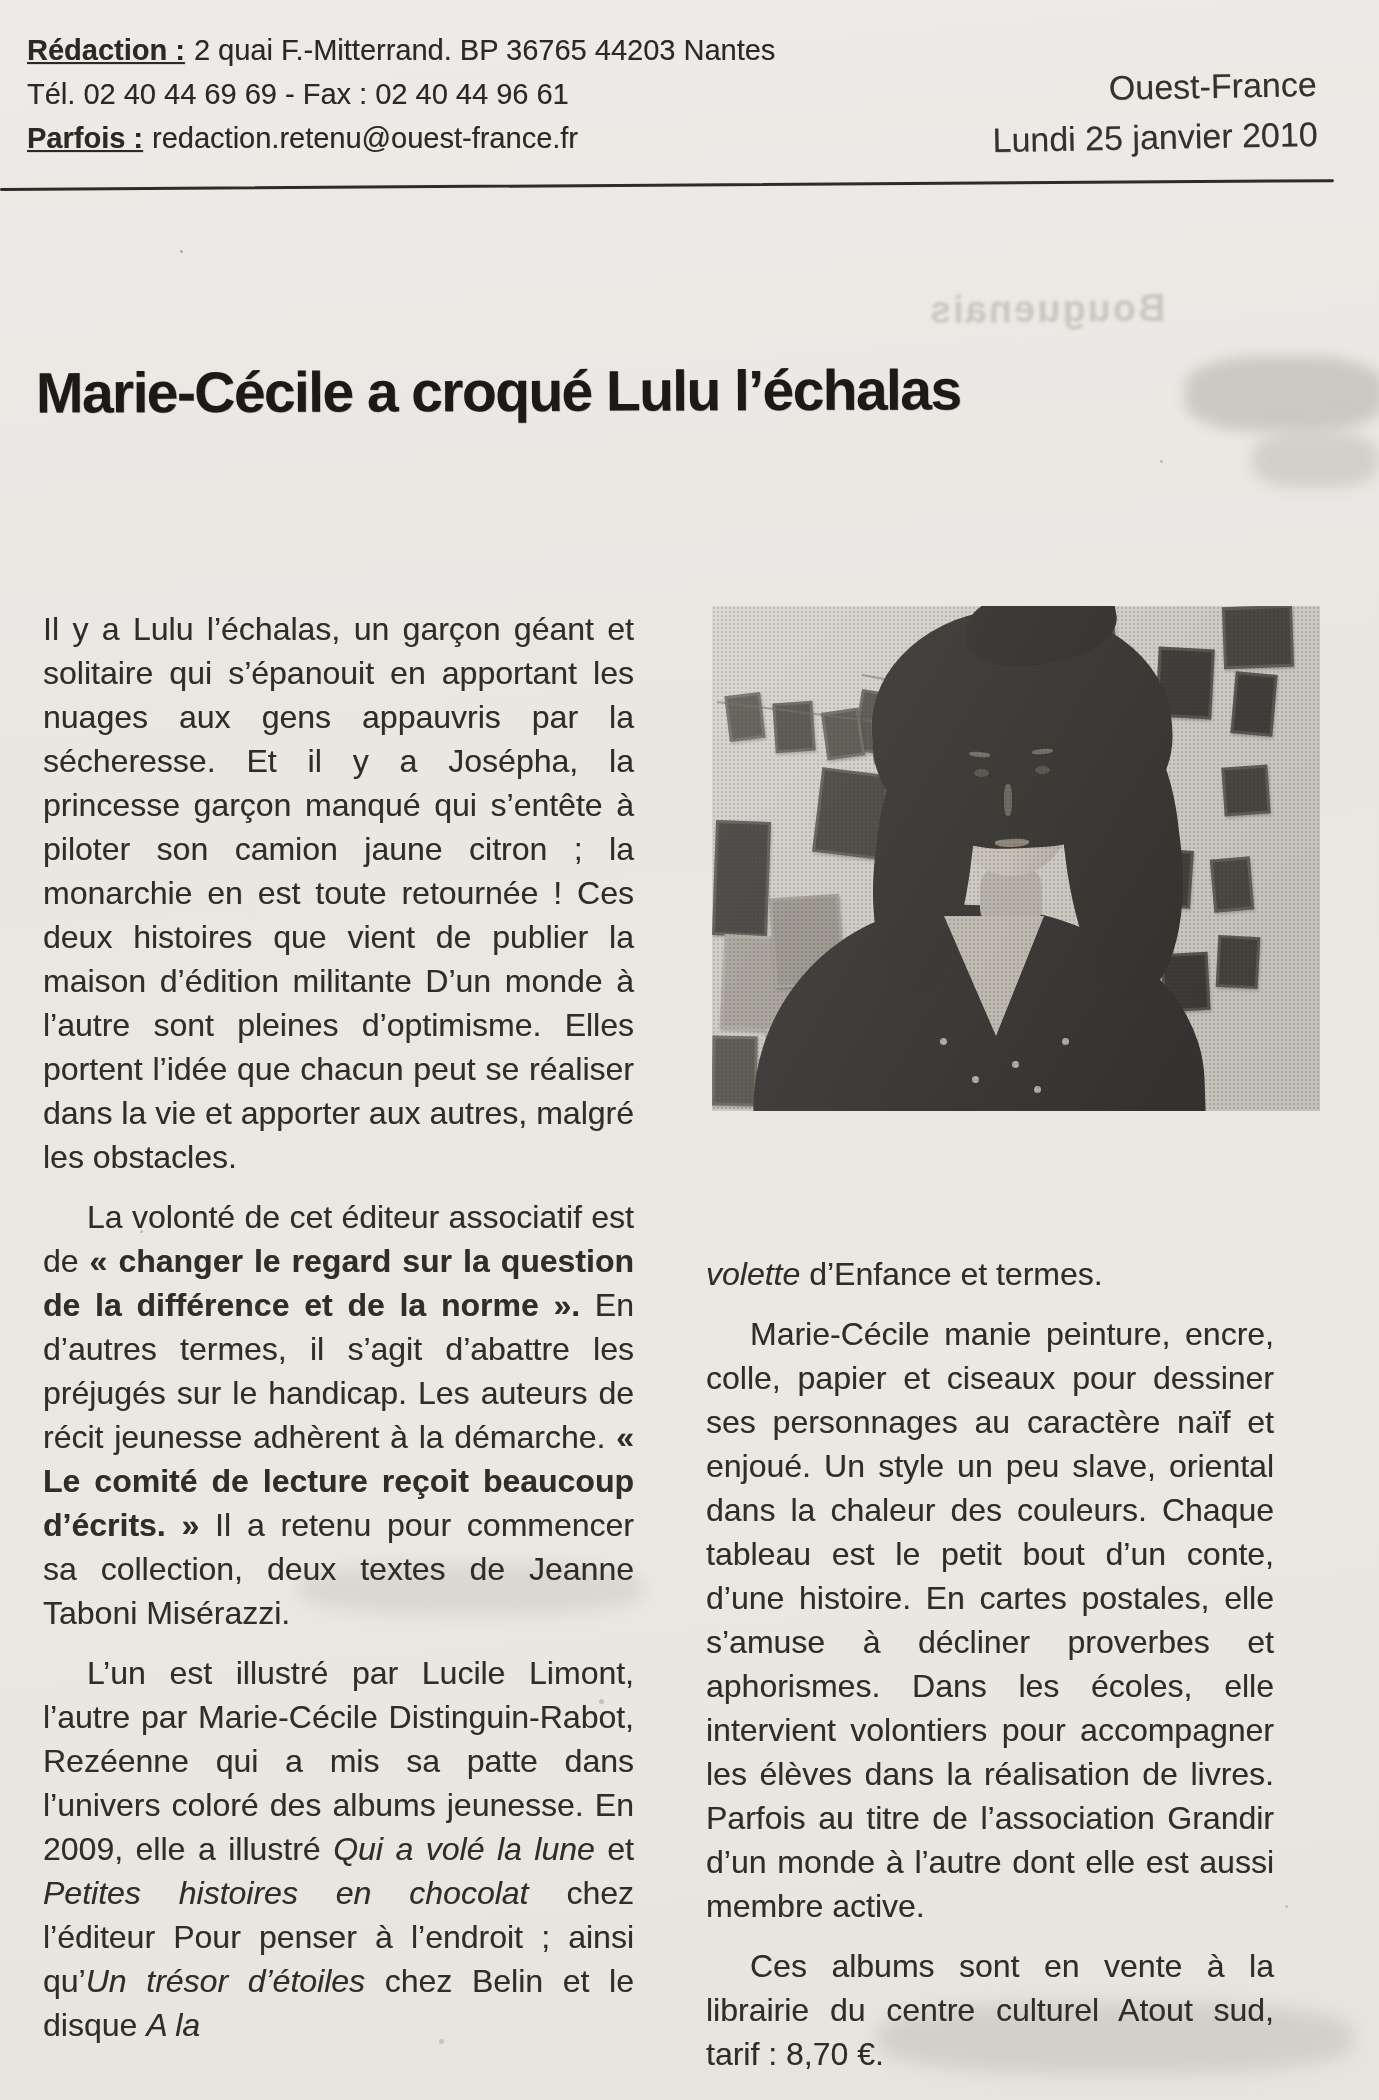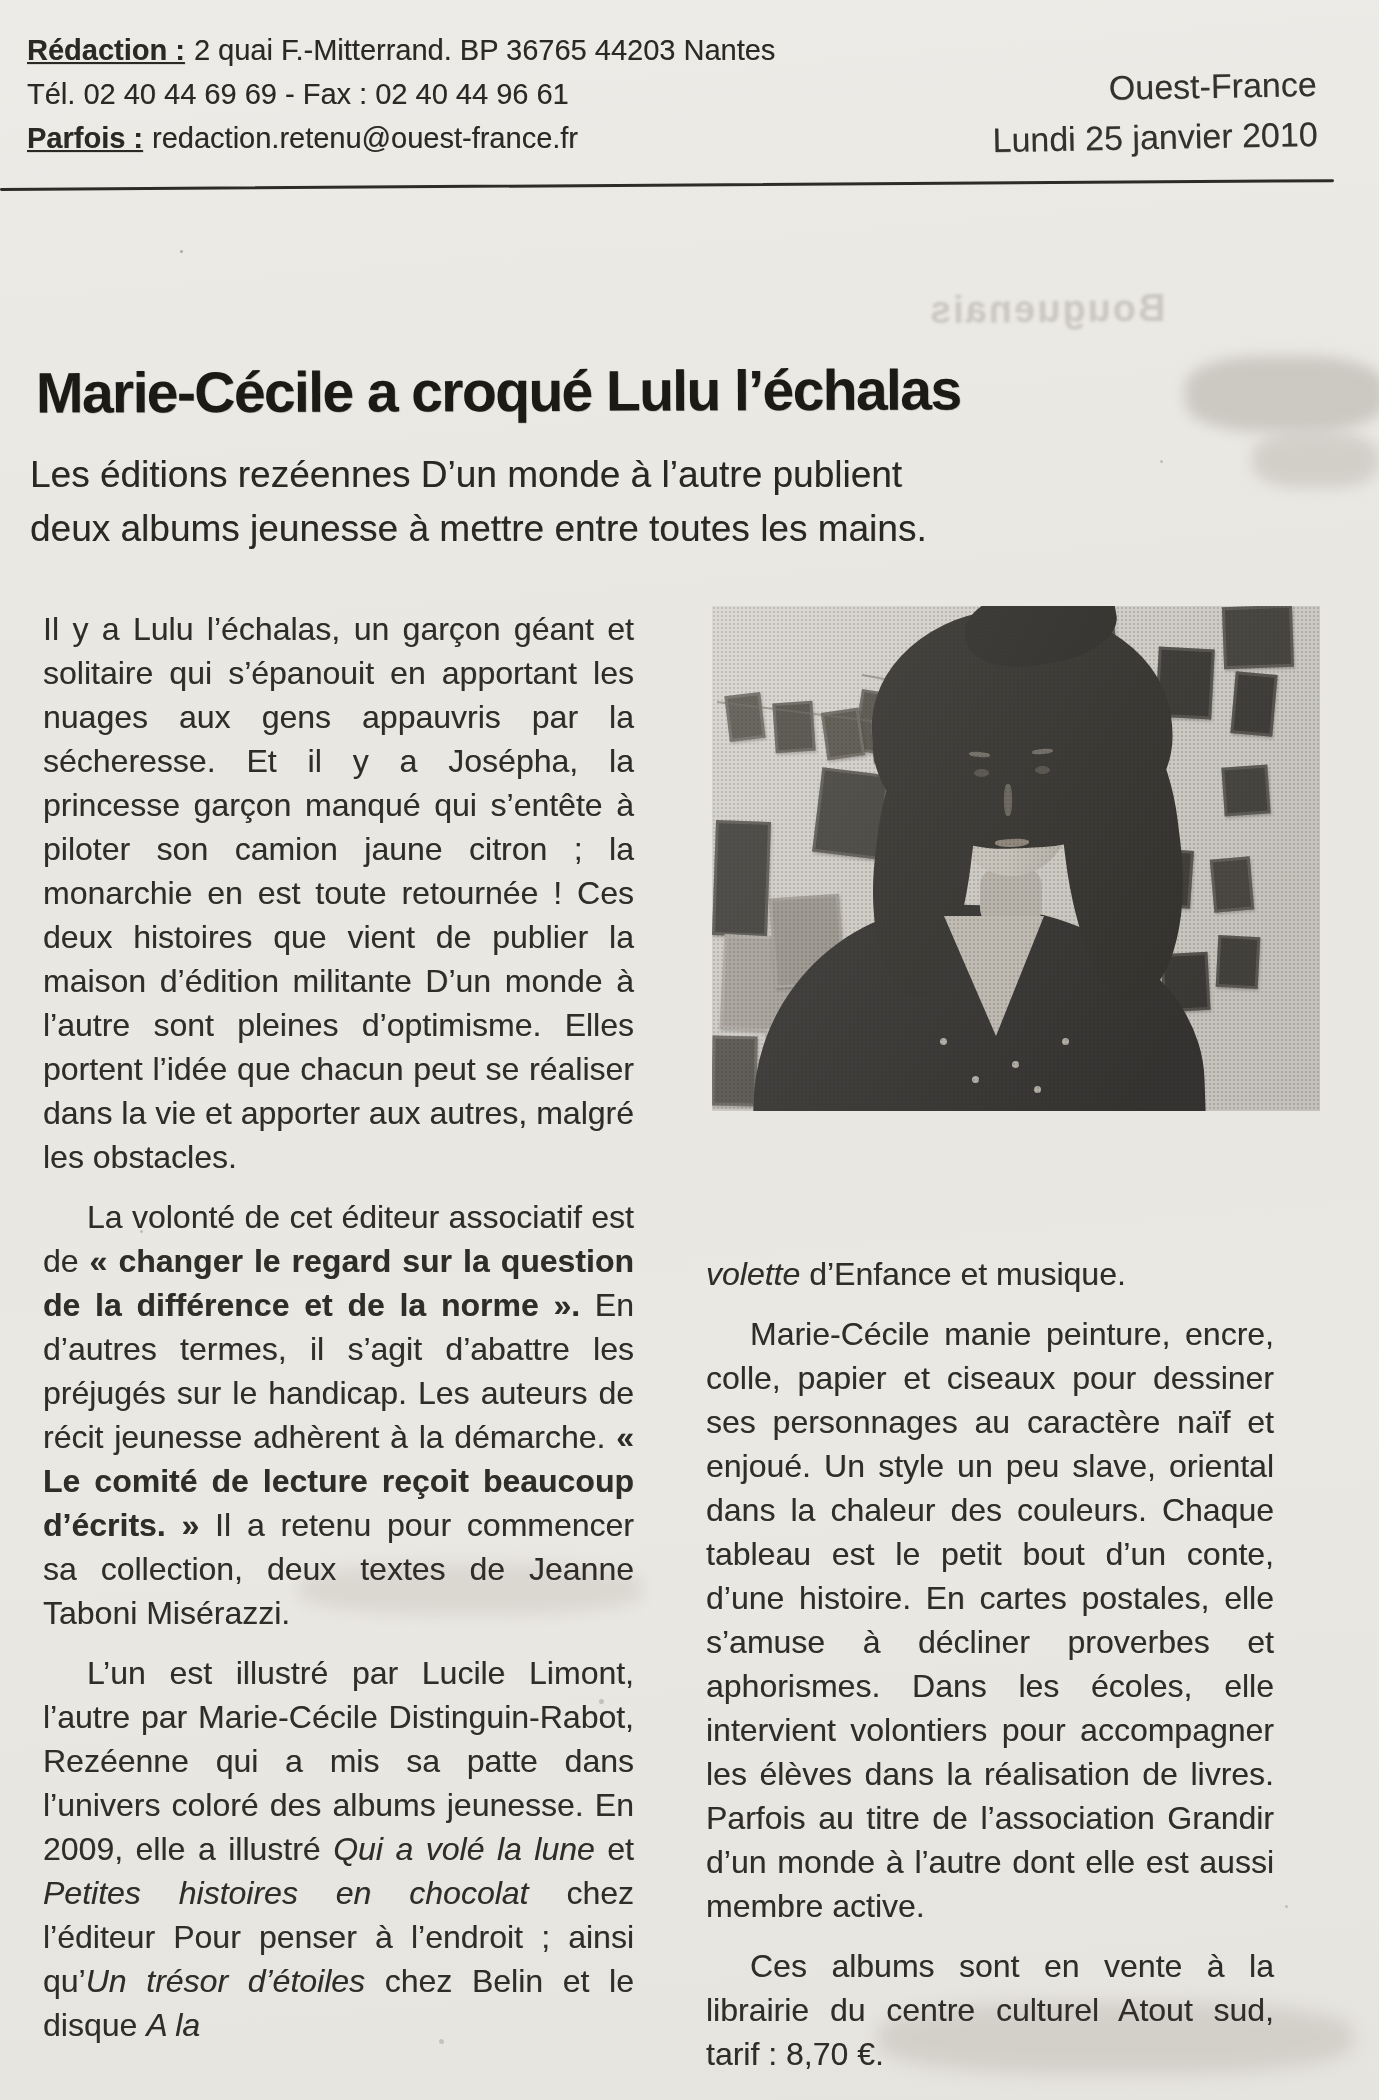--- a/index.html
+++ b/index.html
@@ -102,24 +102,20 @@
   <div class="rule"></div>
 
   <div class="ghost-word">Bouguenais</div>
   <div class="smudge s1"></div>
   <div class="smudge s2"></div>
   <div class="smudge s3"></div>
   <div class="smudge s4"></div>
   <div class="dust"></div>
 
   <h1 class="headline">Marie-Cécile a croqué Lulu l’échalas</h1>
-  <div class="subhead">
-    <div>Les éditions rezéennes D’un monde à l’autre publient</div>
-    <div>deux albums jeunesse à mettre entre toutes les mains.</div>
-  </div>
 
   <section class="col col-left">
       <p class="para"><span class="">Il y a Lulu l’échalas, un garçon géant et solitaire qui s’épanouit en apportant les nuages aux gens appauvris par la sécheresse. Et il y a Josépha, la princesse garçon manqué qui s’entête à piloter son camion jaune citron ; la monarchie en est toute retournée ! Ces deux histoires que vient de publier la maison d’édition militante D’un monde à l’autre sont pleines d’optimisme. Elles portent l’idée que chacun peut se réaliser dans la vie et apporter aux autres, malgré les obstacles.</span></p>
       <p class="para indent"><span class="">La volonté de cet éditeur associatif est de </span><span class="b ">« changer le regard sur la question de la différence et de la norme ».</span><span class=""> En d’autres termes, il s’agit d’abattre les préjugés sur le handicap. Les auteurs de récit jeunesse adhèrent à la démarche. </span><span class="b ">« Le comité de lecture reçoit beaucoup d’écrits. »</span><span class=""> Il a retenu pour commencer sa collection, deux textes de Jeanne Taboni Misérazzi.</span></p>
       <p class="para indent"><span class="">L’un est illustré par Lucile Limont, l’autre par Marie-Cécile Distinguin-Rabot, Rezéenne qui a mis sa patte dans l’univers coloré des albums jeunesse. En 2009, elle a illustré </span><span class="i">Qui a volé la lune</span><span class=""> et </span><span class="i">Petites histoires en chocolat</span><span class=""> chez l’éditeur Pour penser à l’endroit ; ainsi qu’</span><span class="i">Un trésor d’étoiles</span><span class=""> chez Belin et le disque </span><span class="i">A la</span></p>
     </section>
 
   <figure class="photo">
     <div id="wall-art">
         <div class="frame" style="left: 316px; top: 45px; width: 46px; height: 66px; transform: rotate(-4deg); background: rgb(69, 67, 62);"></div>
@@ -167,18 +163,18 @@
     <div class="feat nose"></div>
     <div class="feat mouth"></div>
     <div class="dot" style="left:300px;top:455px"></div>
     <div class="dot" style="left:322px;top:480px"></div>
     <div class="dot" style="left:260px;top:470px"></div>
     <div class="dot" style="left:350px;top:432px"></div>
     <div class="dot" style="left:228px;top:432px"></div>
   </figure>
 
   <section class="col col-right">
-      <p class="para"><span class="i">volette</span><span class=""> d’Enfance et musique.</span></p>
+      <p class="para"><span class="i">volette</span><span class=""> d’Enfance et termes.</span></p>
       <p class="para indent"><span class="">Marie-Cécile manie peinture, encre, colle, papier et ciseaux pour dessiner ses personnages au caractère naïf et enjoué. Un style un peu slave, oriental dans la chaleur des couleurs. Chaque tableau est le petit bout d’un conte, d’une histoire. En cartes postales, elle s’amuse à décliner proverbes et aphorismes. Dans les écoles, elle intervient volontiers pour accompagner les élèves dans la réalisation de livres. Parfois au titre de l’association Grandir d’un monde à l’autre dont elle est aussi membre active.</span></p>
       <p class="para indent"><span class="">Ces albums sont en vente à la librairie du centre culturel Atout sud, tarif : 8,70 €.</span></p>
     </section>
 
 </div>
 
 </body></html>

